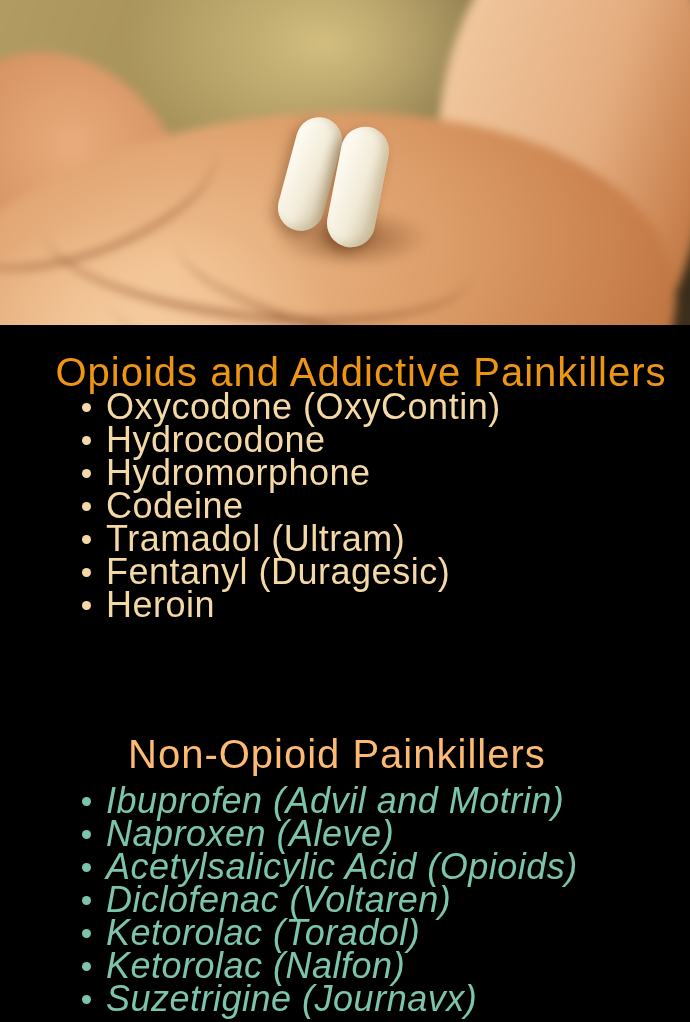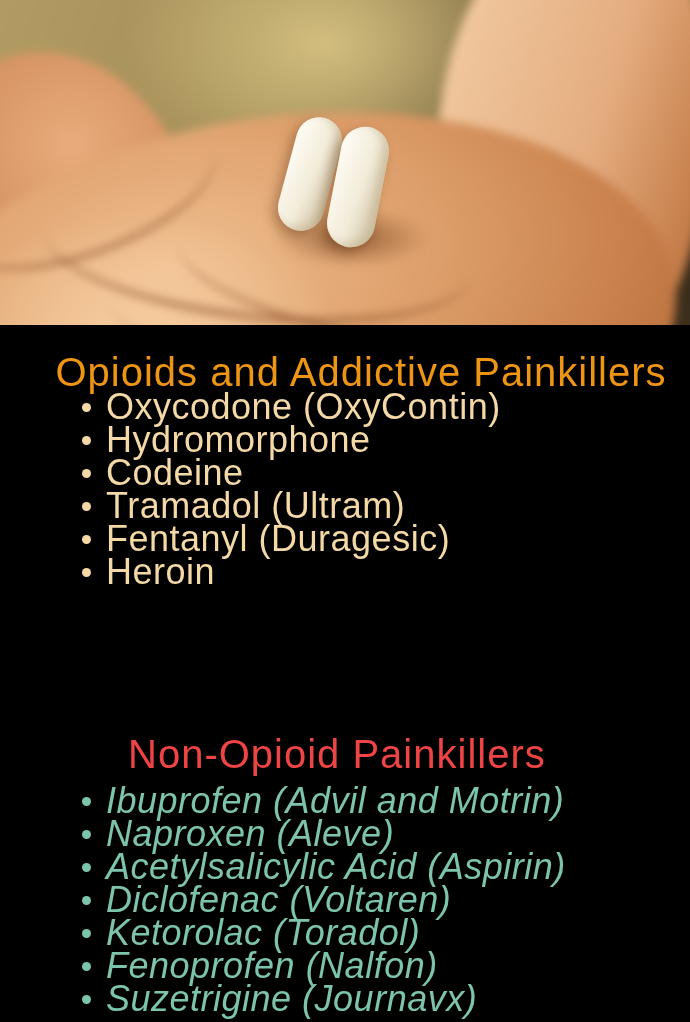--- a/index.html
+++ b/index.html
@@ -72,20 +72,24 @@
 
   <h1 class="heading h1" style="color: rgb(238, 149, 20);">Opioids and Addictive Painkillers</h1>
 
   <ul class="list l1" style="color: rgb(244, 217, 166);">
 
       <li>
         <span class="dot"></span>
         <span>Oxycodone (OxyContin)</span>
       </li>
 
+      <li>
+        <span class="dot"></span>
+        <span>Hydrocodone</span>
+      </li>
 
 
       <li>
         <span class="dot"></span>
         <span>Hydromorphone</span>
       </li>
 
 
       <li>
         <span class="dot"></span>
@@ -101,52 +105,52 @@
         <span class="dot"></span>
         <span>Fentanyl (Duragesic)</span>
       </li>
 
       <li>
         <span class="dot"></span>
         <span>Heroin</span>
       </li>
     </ul>
 
-  <h2 class="heading h2" style="color: #ef4444;">Non-Opioid Painkillers</h2>
+  <h2 class="heading h2" style="color: #fdba74;">Non-Opioid Painkillers</h2>
 
   <ul class="list l2" style="color: rgb(124, 196, 174);">
 
       <li>
         <span class="dot"></span>
         <span>Ibuprofen (Advil and Motrin)</span>
       </li>
 
       <li>
         <span class="dot"></span>
         <span>Naproxen (Aleve)</span>
       </li>
 
       <li>
         <span class="dot"></span>
-        <span>Acetylsalicylic Acid (Aspirin)</span>
+        <span>Acetylsalicylic Acid (Opioids)</span>
       </li>
 
       <li>
         <span class="dot"></span>
         <span>Diclofenac (Voltaren)</span>
       </li>
 
       <li>
         <span class="dot"></span>
         <span>Ketorolac (Toradol)</span>
       </li>
 
       <li>
         <span class="dot"></span>
-        <span>Fenoprofen (Nalfon)</span>
+        <span>Ketorolac (Nalfon)</span>
       </li>
 
       <li>
         <span class="dot"></span>
         <span>Suzetrigine (Journavx)</span>
       </li>
     </ul>
 
 </div>
 

